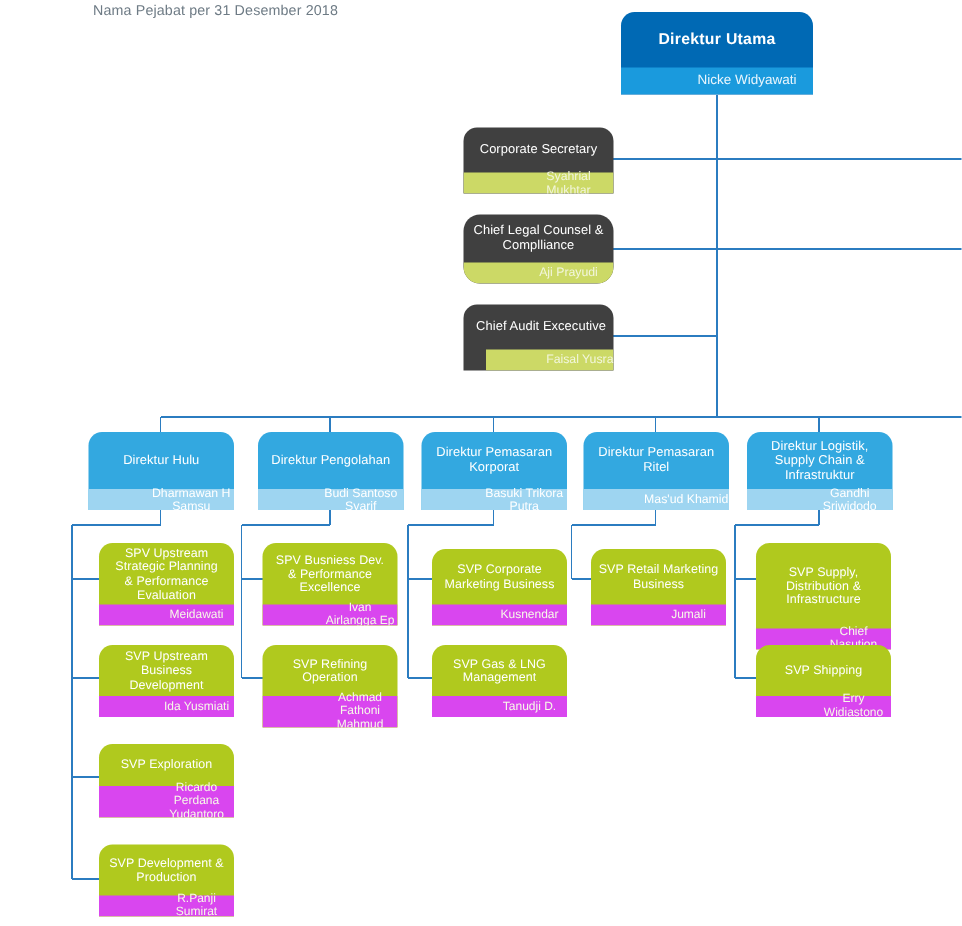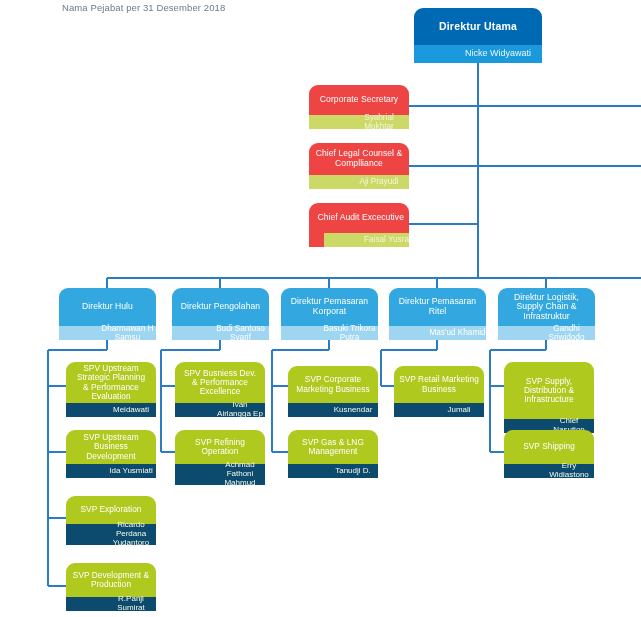--- a/index.html
+++ b/index.html
@@ -96,41 +96,41 @@
     letter-spacing: .05px;
   }
   .node.dir .person {
     background: #9ed5f1;
     color: #ffffff;
     font-size: 8.2px;
     height: 14px;
   }
 
   
-  .node.staff { background: #ef4444; }
+  .node.staff { background: #404040; }
   .node.staff .title {
     color: #ffffff;
     font-size: 8.6px;
     letter-spacing: .05px;
   }
   .node.staff .person {
     background: #ccd966;
     color: #f2f6dc;
     font-size: 8.2px;
     height: 14px;
   }
 
   .node.svp { background: #b0c91e; }
   .node.svp .title {
     color: #ffffff;
     font-size: 8.3px;
     letter-spacing: .05px;
   }
   .node.svp .person {
-    background: #0c4a6e;
+    background: #d946ef;
     color: #f7f9e8;
     font-size: 8px;
     height: 14px;
   }
   .node.svp.tall-person .person { height: 21px; }
 </style>
 </head>
 <body>
 
 <div id="chart-root">
@@ -190,21 +190,21 @@
   <div class="node ceo" style="left:414px; top:8px; width:128px; height:55px;">
     <div class="title">Direktur Utama</div>
     <div class="person">Nicke Widyawati</div>
   </div>
 
   <div class="node staff" style="left:309px; top:85px; width:100px; height:44px;">
     <div class="title">Corporate Secretary</div>
     <div class="person">Syahrial Mukhtar</div>
   </div>
 
-  <div class="node staff" style="left:309px; top:143px; width:100px; height:46px;">
+  <div class="node staff" style="left:309px; top:143px; width:100px; height:46px;border-radius:11px;">
     <div class="title">Chief Legal Counsel &amp;
 Complliance</div>
     <div class="person">Aji Prayudi</div>
   </div>
 
   <div class="node staff" style="left:309px; top:203px; width:100px; height:44px;align-items:flex-end;">
     <div class="title">Chief Audit Excecutive</div>
     <div class="person">Faisal Yusra</div>
   </div>
 

